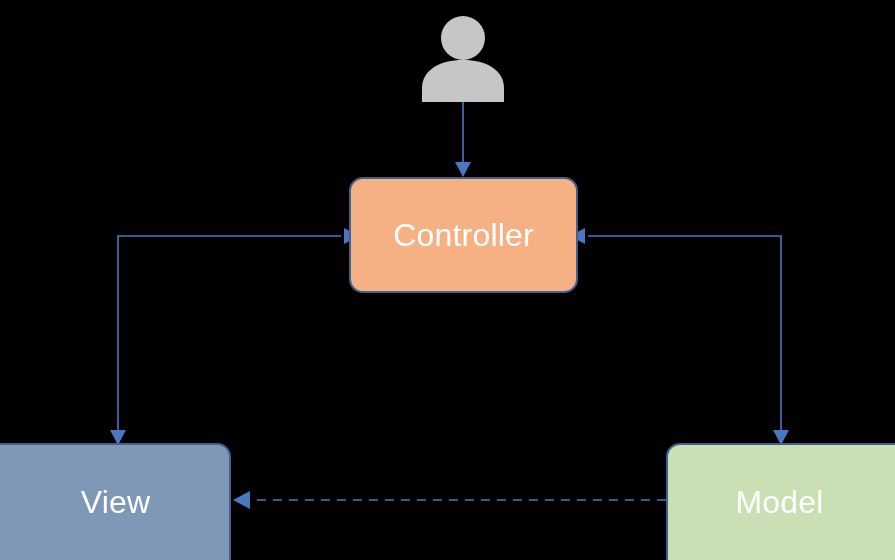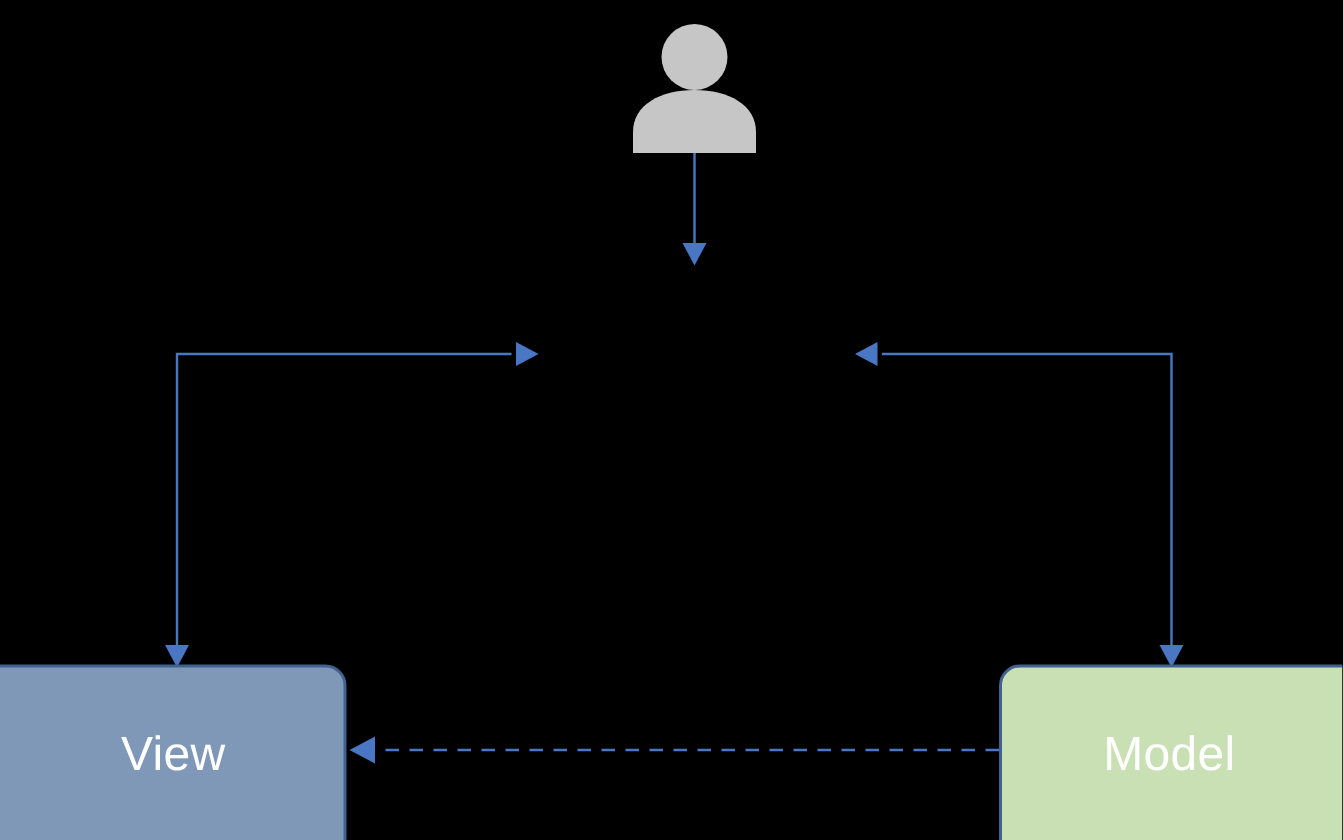--- a/index.html
+++ b/index.html
@@ -111,20 +111,23 @@
     </g>
   </svg>
 
   <div id="actor">
     <svg width="96" height="92" viewBox="0 0 96 92" xmlns="http://www.w3.org/2000/svg">
       <circle cx="48" cy="28" r="22" fill="#c6c6c6"></circle>
       <path d="M 7 92 L 7 78 C 7 60 25 50 48 50 C 71 50 89 60 89 78 L 89 92 z" fill="#c6c6c6"></path>
     </svg>
   </div>
 
+  <div class="node" id="node-controller">
+    <span class="node-label">Controller</span>
+  </div>
 
   <div class="node" id="node-view">
     <span class="node-label">View</span>
   </div>
 
   <div class="node" id="node-model">
     <span class="node-label">Model</span>
   </div>
 
 </div>

